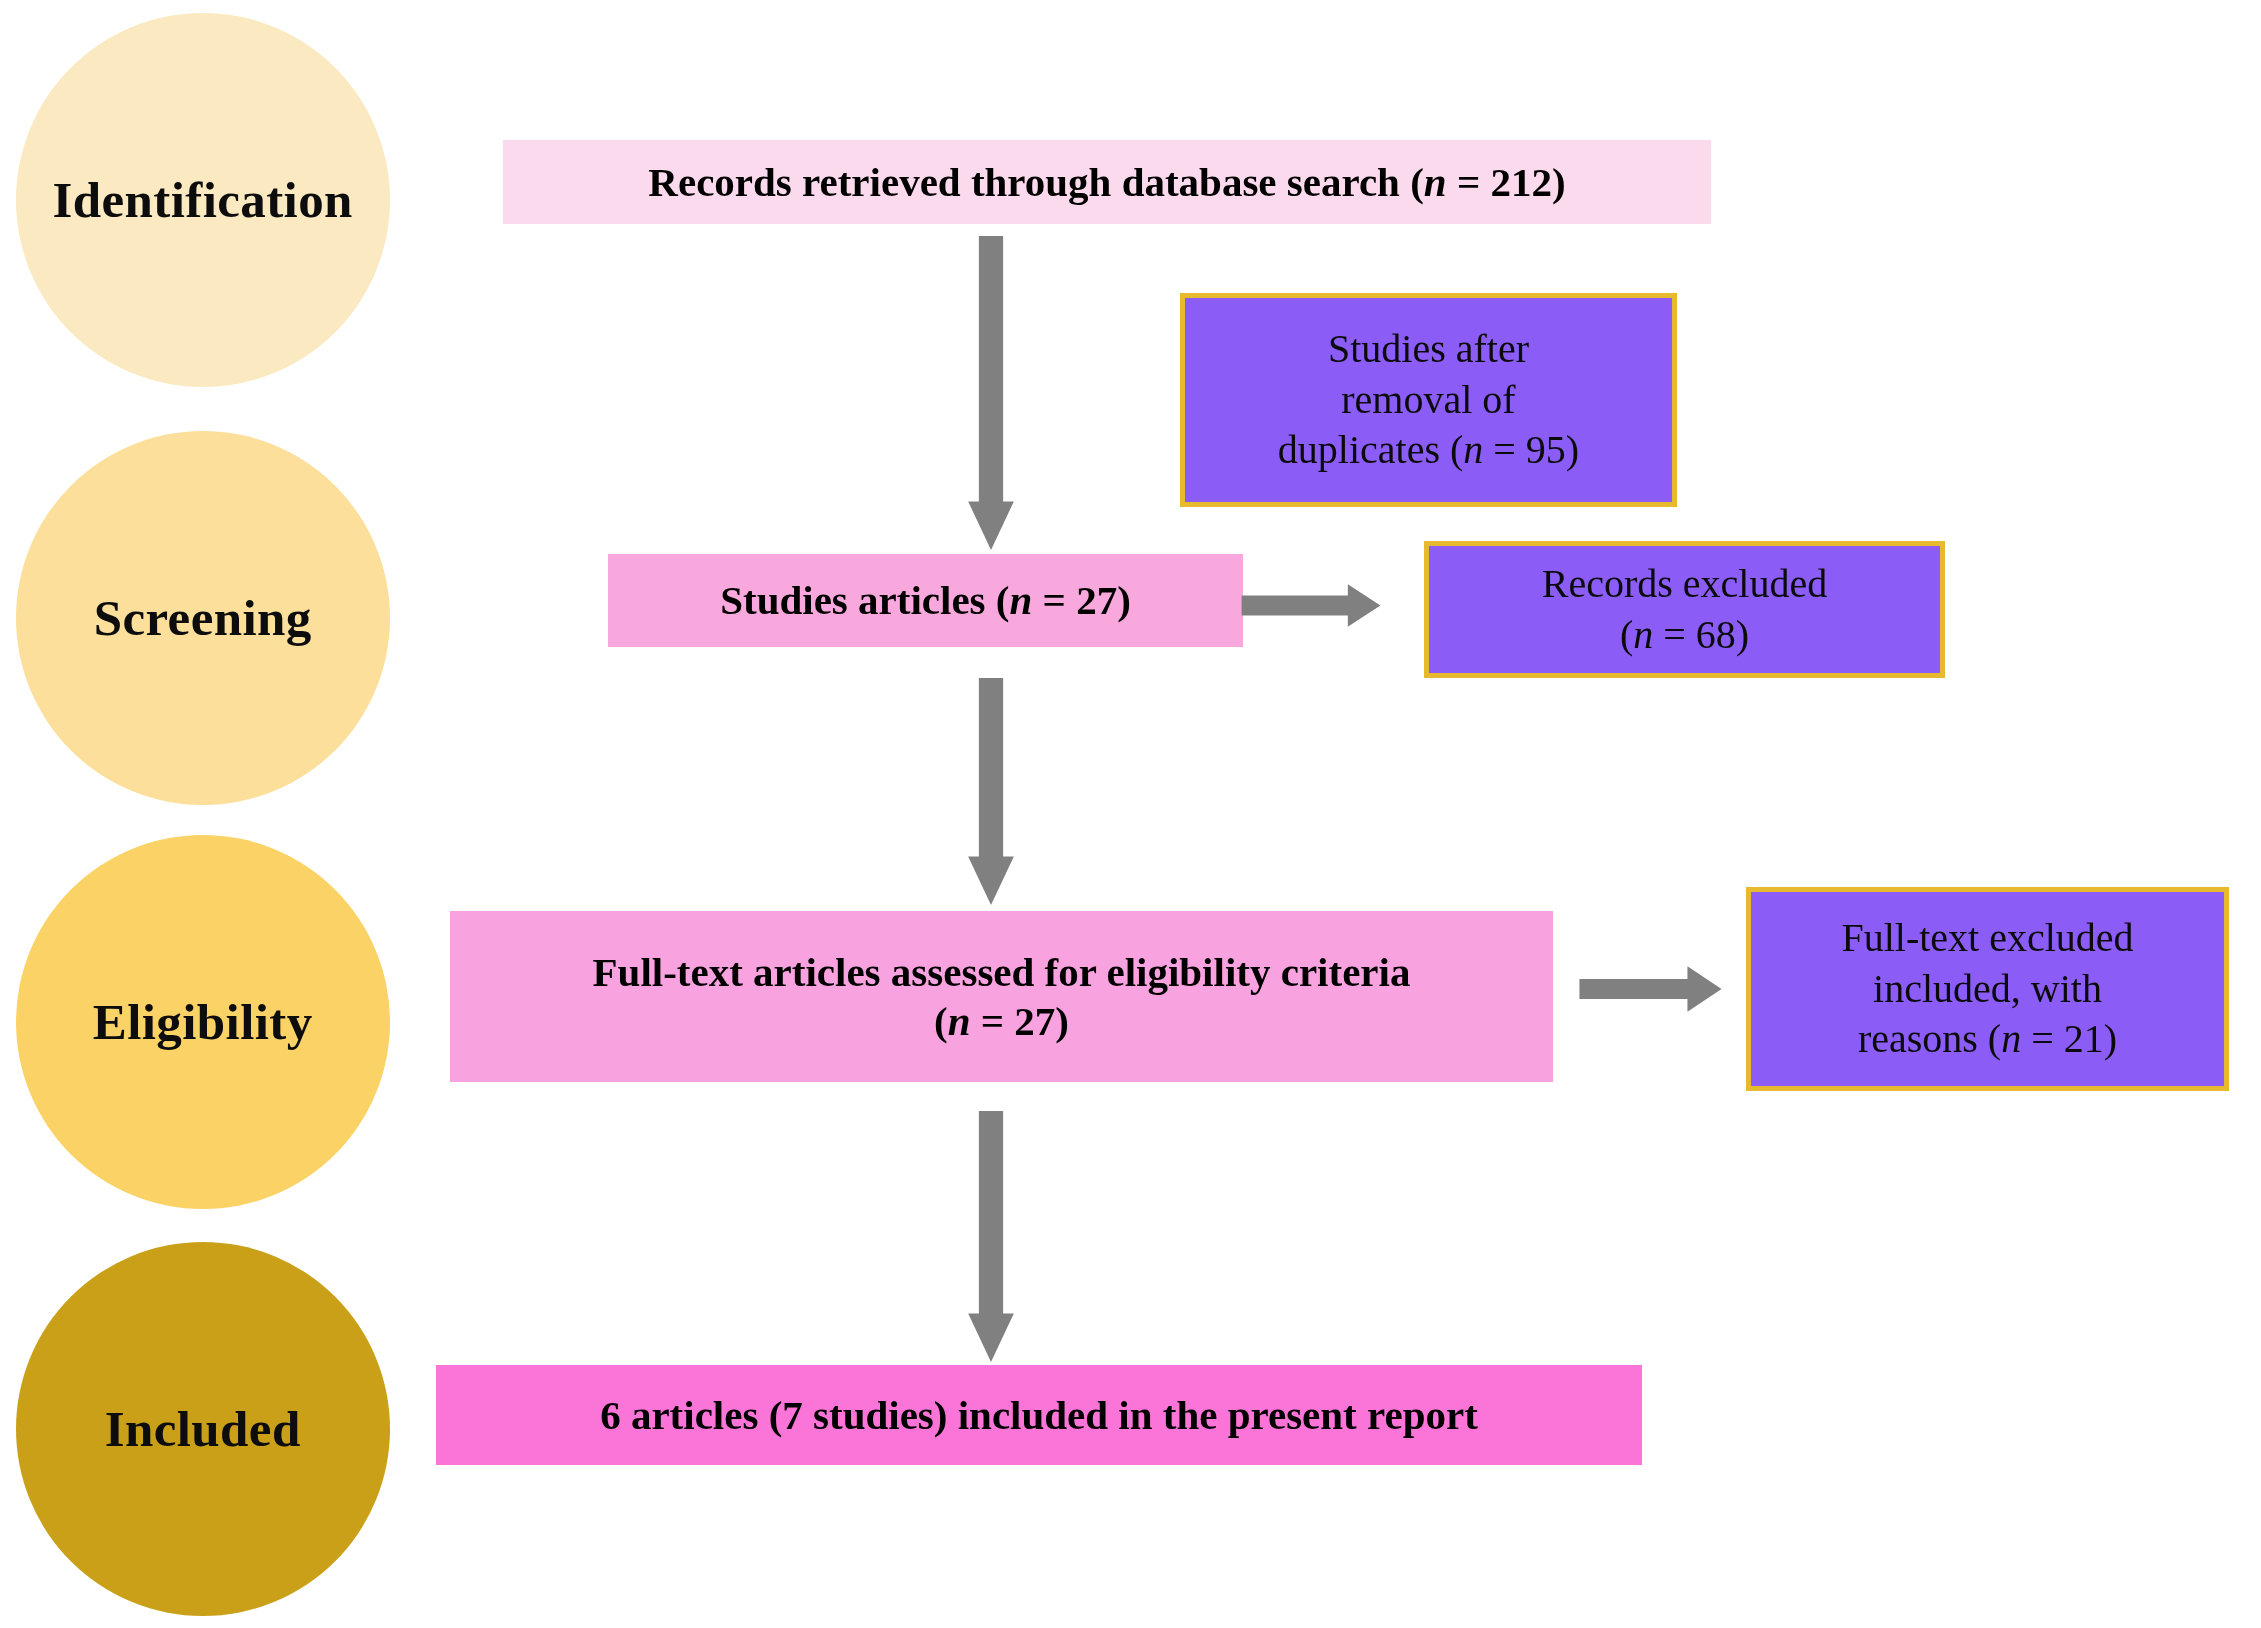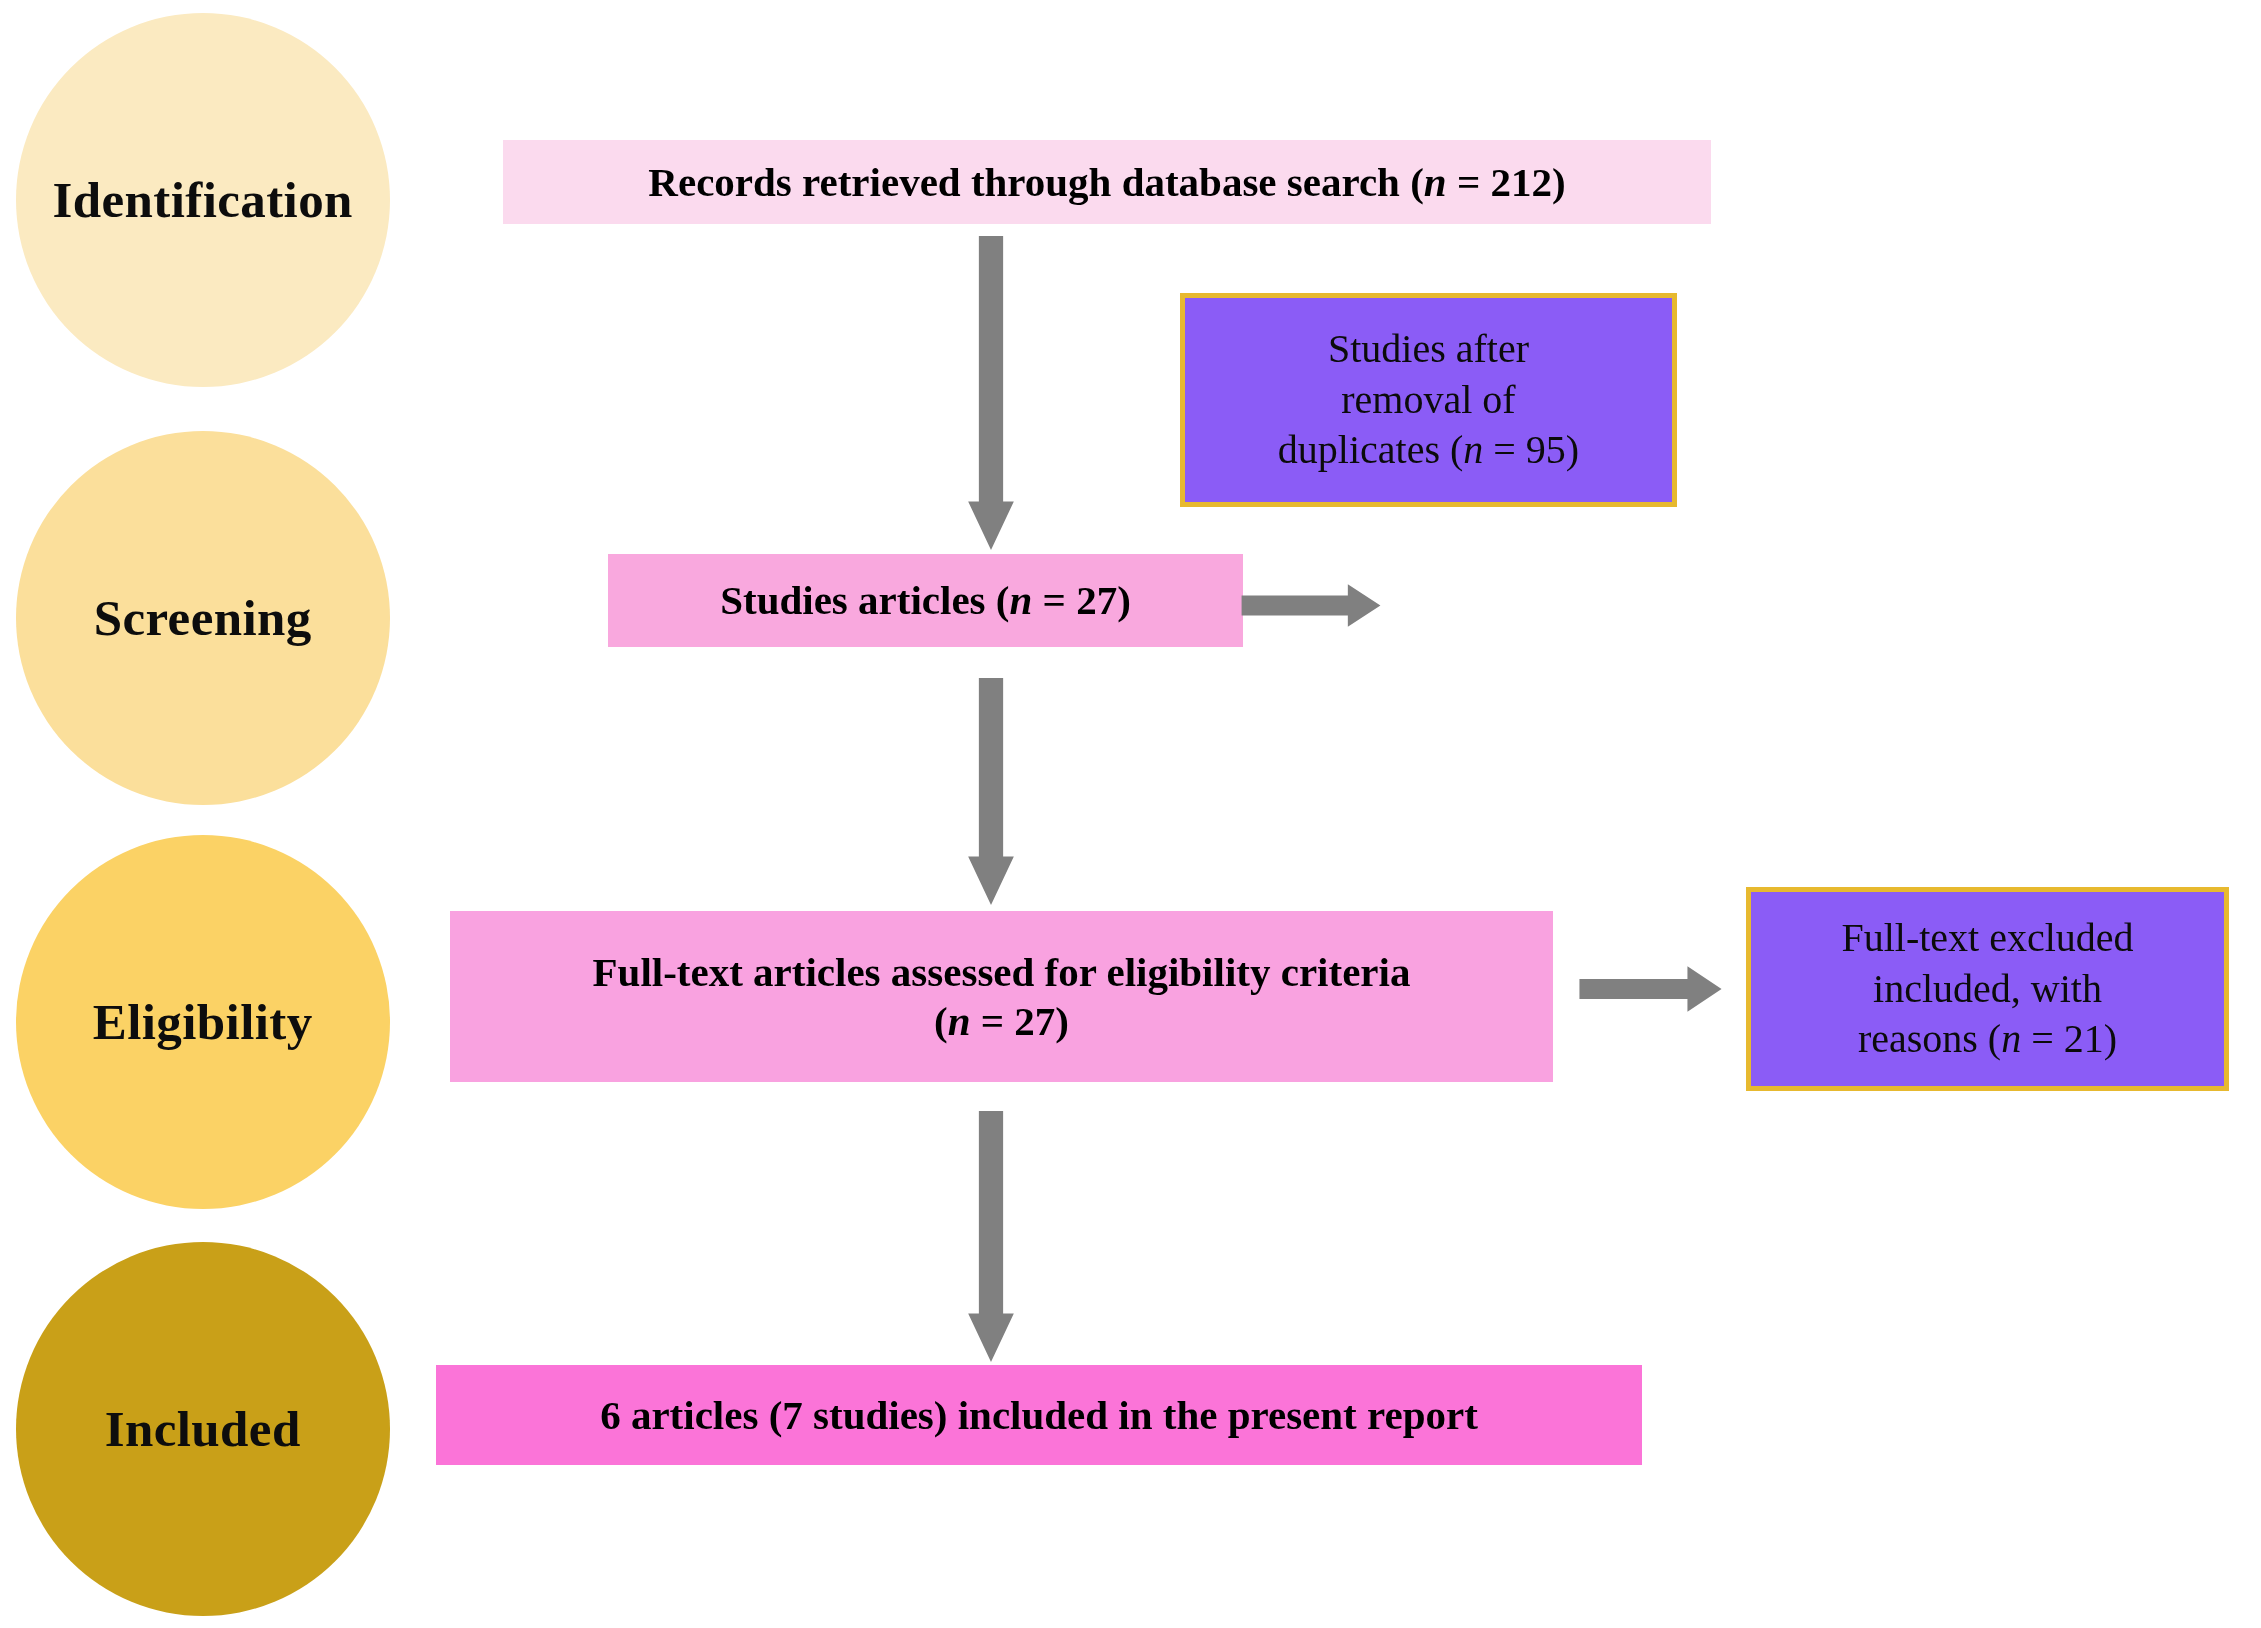--- a/index.html
+++ b/index.html
@@ -143,20 +143,23 @@
   </div>
 
   <div class="outline-box" id="box-after-duplicates">
     <span><span>Studies after</span><br><span>removal of</span><br><span>duplicates (</span><span class="ital">n</span><span> = 95)</span></span>
   </div>
 
   <div class="pink-box" id="box-studies-screened">
     <span><span>Studies articles (</span><span class="ital">n</span><span> = 27)</span></span>
   </div>
 
+  <div class="outline-box" id="box-records-excluded">
+    <span><span>Records excluded</span><br><span>(</span><span class="ital">n</span><span> = 68)</span></span>
+  </div>
 
   <div class="pink-box" id="box-fulltext-assessed">
     <span><span>Full-text articles assessed for eligibility criteria</span><br><span>(</span><span class="ital">n</span><span> = 27)</span></span>
   </div>
 
   <div class="outline-box" id="box-fulltext-excluded">
     <span><span>Full-text excluded</span><br><span>included, with</span><br><span>reasons (</span><span class="ital">n</span><span> = 21)</span></span>
   </div>
 
   <div class="pink-box" id="box-included-report">

